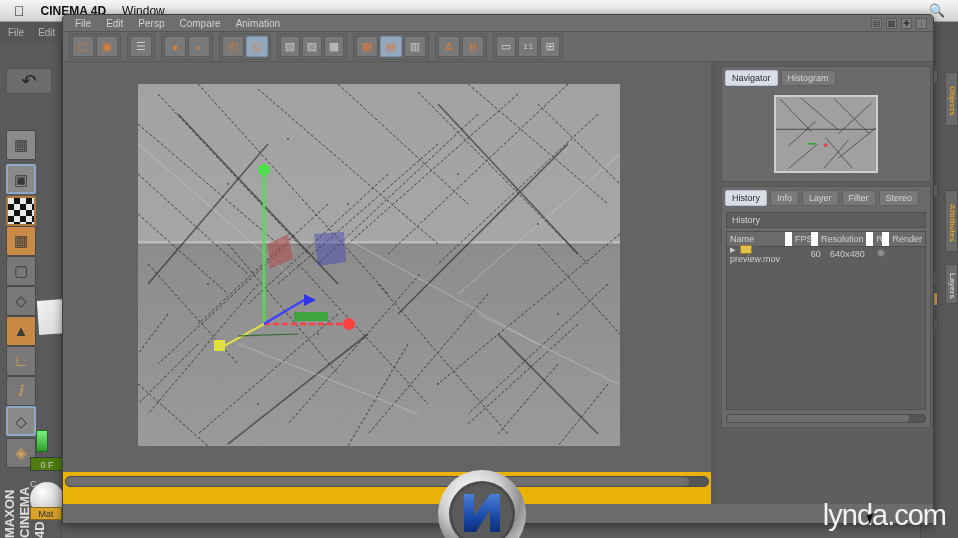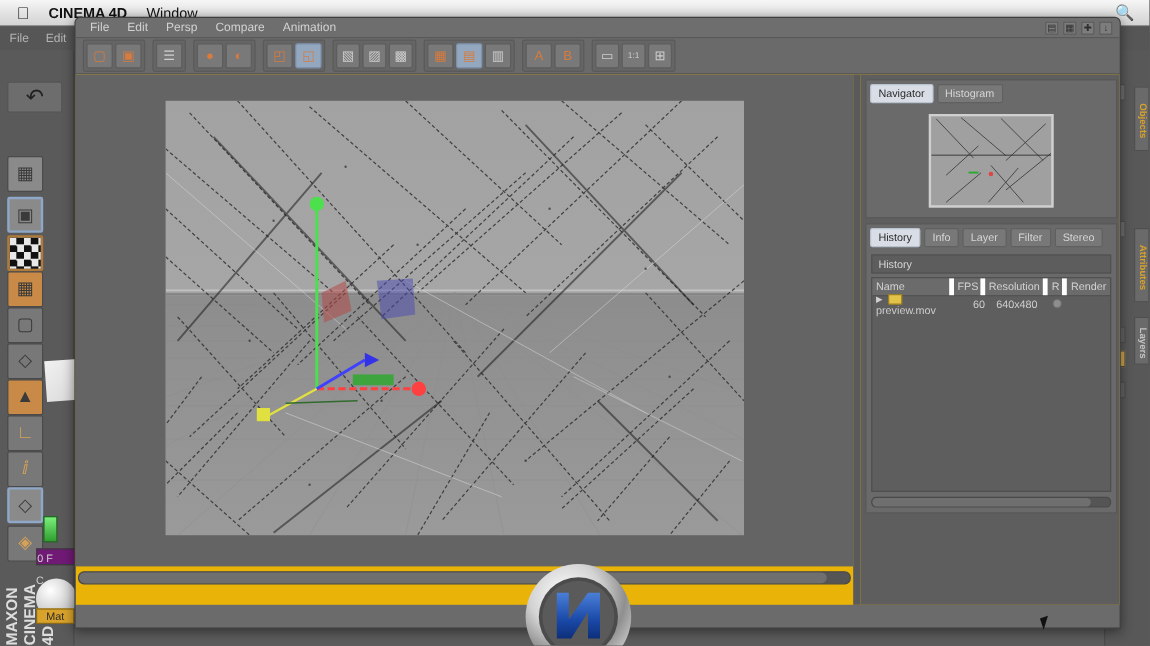--- a/index.html
+++ b/index.html
@@ -75,22 +75,22 @@
   .c4d-persp {
     position: absolute; left: 72px; top: 78px; font-size: 10px; color: #c6c6c6;
   }
   .c4d-viewlabel { position:absolute; left:72px; top:62px; font-size:9px; color:#bdbdbd;}
   .c4d-greenbar {
     position: absolute; left: 36px; top: 388px; width: 12px; height: 22px;
     background: linear-gradient(#7bf07b,#2f9e2f); border: 1px solid #1f6b1f;
   }
   .c4d-0f {
     position: absolute; left: 30px; top: 415px; width: 34px; height: 14px;
-    background: #701a75; color: #cfcfcf; font-size: 9px; line-height: 14px;
-    border: 1px solid #3d3d3d;
+    background: #4d7c0f; color: #cfcfcf; font-size: 9px; line-height: 14px;
+    text-align: center; border: 1px solid #3d3d3d;
   }
   .c4d-cbtn {
     position: absolute; left: 30px; top: 437px; font-size:9px; color:#cfcfcf;
   }
   .c4d-whitecard {
     position:absolute; left:38px; top:278px; width:28px; height:34px;
     background: linear-gradient(135deg,#f2f2f2,#d6d6d6); transform: rotate(-4deg);
   }
 
   
@@ -207,21 +207,21 @@
     width: 15px; height: 15px; border-radius:50%; background:#7e7e7e;
     border:1px solid #5c5c5c; font-size:8px; color:#d0d0d0; text-align:center; line-height:14px;
   }
 
   .hist-head {
     margin: 3px 4px; padding: 2px 5px; font-size: 9px; color: #d6d6d6;
     background: #5d5d5d; border:1px solid #505050;
   }
   .hist-table { margin: 0 4px 4px; border: 1px solid #4e4e4e; background: #5e5e5e; }
   .hist-hdr { display:flex; font-size: 9px; color:#d2d2d2; background:#6b6b6b; border-bottom:1px solid #4e4e4e;}
-  .hist-hdr div { padding: 2px 3px; border-right:4px solid #ffffff;}
+  .hist-hdr div { padding: 2px 3px; border-right:7px solid #ffffff;}
   .hc-name { width: 93px; } .hc-fps { width:26px;text-align:center; } .hc-res { width:56px; }
   .hc-r { width:16px; } .hc-render { width:43px; border-right:none !important;}
   .hist-row { display:flex; align-items:center; font-size:9px; color:#cdcdcd; height:14px;}
   .hist-row div { padding: 0 3px; }
   .tri { font-size: 7px; color:#d0d0d0; margin-right:2px;}
   .folder { display:inline-block; width:12px; height:9px; background:#e3c24a; border:1px solid #9a8020; border-radius:1px; vertical-align:middle; margin-right:3px;}
   .rdot { display:inline-block; width:8px; height:8px; border-radius:50%; background:#8e8e8e; border:1px solid #6d6d6d;}
   .hist-scroll { margin: 2px 4px 4px; height:9px; background:#555; border:1px solid #4a4a4a; border-radius:4px;}
   .hist-scroll i { display:block; height:100%; width:92%; background:#6f6f6f; border-radius:4px;}
 
@@ -583,15 +583,18 @@
           <stop offset="60%" stop-color="#1a49a8"></stop>
           <stop offset="100%" stop-color="#0d2f7a"></stop>
         </linearGradient>
       </defs>
       <circle cx="48" cy="48" r="44" fill="url(#ring)"></circle>
       <circle cx="48" cy="48" r="33" fill="#4b4b4b"></circle>
       <circle cx="48" cy="48" r="30" fill="#5a5a5a"></circle>
       <path d="M30 66 L30 28 L40 28 L40 50 L56 28 L66 28 L66 66 L56 66 L56 44 L42 66 Z" fill="url(#blu)"></path>
     </svg>
   </div>
+  <div class="lynda-text">
+    <span>lynda</span><span>.com</span>
+  </div>
   <div class="cursor"></div>
 
 </div>
 
 </body></html>

